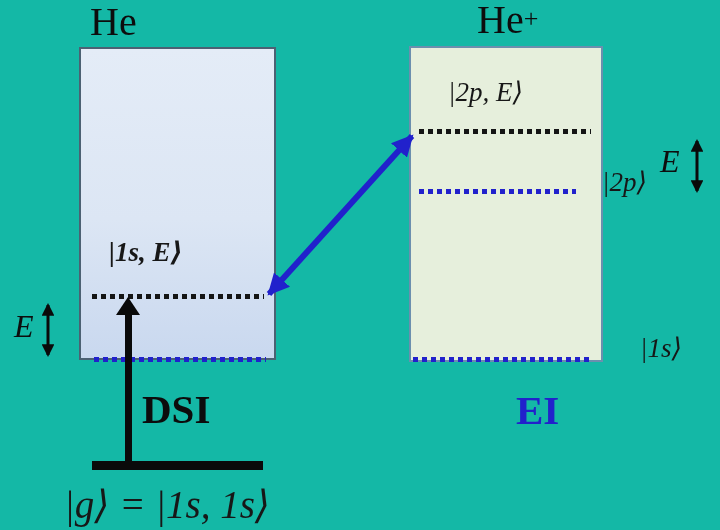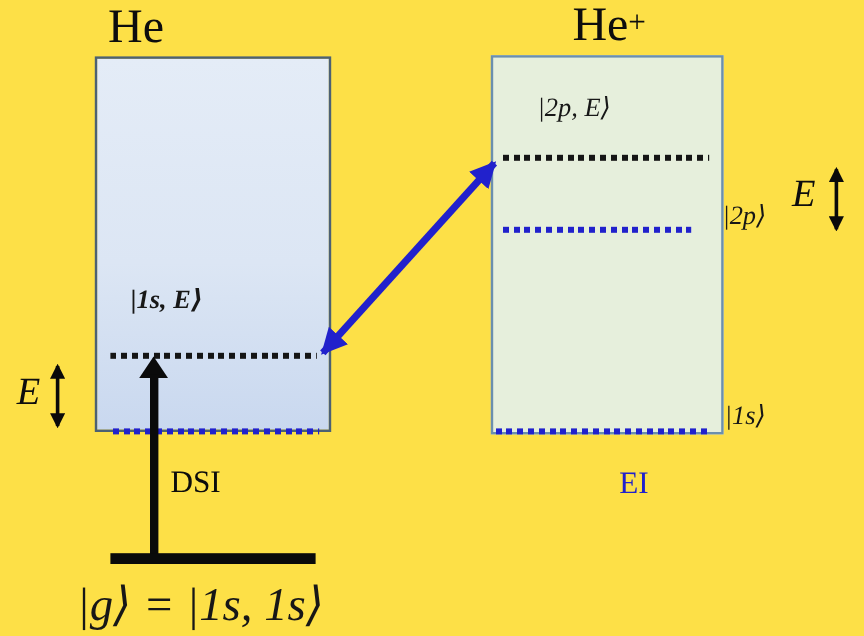--- a/index.html
+++ b/index.html
@@ -1,17 +1,17 @@
 <!DOCTYPE html>
 <html style="--accent-blue: #2121cc; --level-black: #151515; --left-box-top: #e4ecf7; --left-box-mid: #dce6f4; --left-box-bottom: #c9d8ef; --left-box-border: #4c6173; --right-box-fill: #e6efdc; --right-box-border: #6b8fae;"><head>
 <meta charset="utf-8">
 <style>
   html,body{margin:0;padding:0;background:#ffffff;}
   #canvas{
-    position:relative;width:720px;height:530px;background:#fde047;overflow:hidden;
+    position:relative;width:720px;height:530px;background:#14b8a6;overflow:hidden;
     font-family:"Liberation Serif","DejaVu Serif",serif;color:#0d0d0d;
   }
   .abs{position:absolute;}
   .panel-box{position:absolute;box-sizing:border-box;}
   #left-box{
     left:79px;top:47px;width:197px;height:313px;
     border:2px solid var(--left-box-border,#4c6173);
     background:linear-gradient(to bottom,var(--left-box-top,#e4ecf7) 0%,var(--left-box-mid,#dce6f4) 55%,var(--left-box-bottom,#c9d8ef) 100%);
   }
   #right-box{
@@ -20,23 +20,23 @@
     background:var(--right-box-fill,#e6efdc);
   }
   .panel-title{position:absolute;font-size:40px;line-height:1.0;color:#0d0d0d;white-space:nowrap;}
   .panel-title sup{font-size:26px;vertical-align:6px;}
   .level-line{
     position:absolute;height:5px;
     background-image:repeating-linear-gradient(to right,currentColor 0 5px,transparent 5px 9px);
   }
   .level-black{color:var(--level-black,#151515);}
   .level-blue{color:var(--accent-blue,#2121cc);}
-  .ket-label{position:absolute;font-size:22px;font-style:italic;white-space:nowrap;color:#171717;line-height:1.05;}
+  .ket-label{position:absolute;font-size:27px;font-style:italic;white-space:nowrap;color:#171717;line-height:1.05;}
   .energy-label{position:absolute;font-size:32px;font-style:italic;color:#0d0d0d;}
-  .transition-label{position:absolute;font-size:26px;line-height:1.0;white-space:nowrap;}
+  .transition-label{position:absolute;font-size:41px;line-height:1.0;white-space:nowrap;font-weight:bold;}
   #dsi-label{left:142px;top:389px;color:#0c0c0c;}
   #ei-label{left:468px;top:390px;color:var(--accent-blue,#2222bb);margin-left:48px;}
   #dsi-shaft{left:125px;top:312px;width:7px;height:151px;background:#0a0a0a;}
   #dsi-head{
     left:116px;top:297px;width:0;height:0;
     border-left:12px solid transparent;border-right:12px solid transparent;
     border-bottom:18px solid #0a0a0a;
   }
   #ground-line{left:92px;top:461px;width:171px;height:9px;background:#0a0a0a;}
   #ground-label{left:64px;top:485px;font-size:39px;}
@@ -83,21 +83,21 @@
 
   <div id="right-box" class="panel-box"></div>
 
   <div class="ket-label" style="left:448px;top:78px;">|2p, E⟩</div>
   <div class="level-line level-black" style="left:419px;top:129px;width:172px;"></div>
 
   <div class="level-line level-blue" style="left:419px;top:189px;width:157px;"></div>
   <div class="ket-label" style="left:602px;top:168px;">|2p⟩</div>
 
   <div class="level-line level-blue" style="left:413px;top:357px;width:177px;"></div>
-  <div class="ket-label" style="left:604px;top:334px;">|1s⟩</div>
+  <div class="ket-label" style="left:604px;top:334px;padding-left:36px;">|1s⟩</div>
 
   <svg class="arrow" style="left:687px;top:130px;" width="20" height="72" viewBox="0 0 20 72">
     <line x1="10" y1="11" x2="10" y2="61" stroke="#0a0a0a" stroke-width="3" marker-start="url(#head-black)" marker-end="url(#head-black)"></line>
   </svg>
   <div class="energy-label" style="left:660px;top:143px;">E</div>
 
   <div id="ei-label" class="transition-label">EI</div>
 
   <svg class="arrow" style="left:255px;top:120px;" width="170" height="190" viewBox="0 0 170 190">
     <line x1="14" y1="174" x2="157" y2="16" stroke="var(--accent-blue,#2121cc)" stroke-width="6" marker-start="url(#head-blue)" marker-end="url(#head-blue)"></line>

